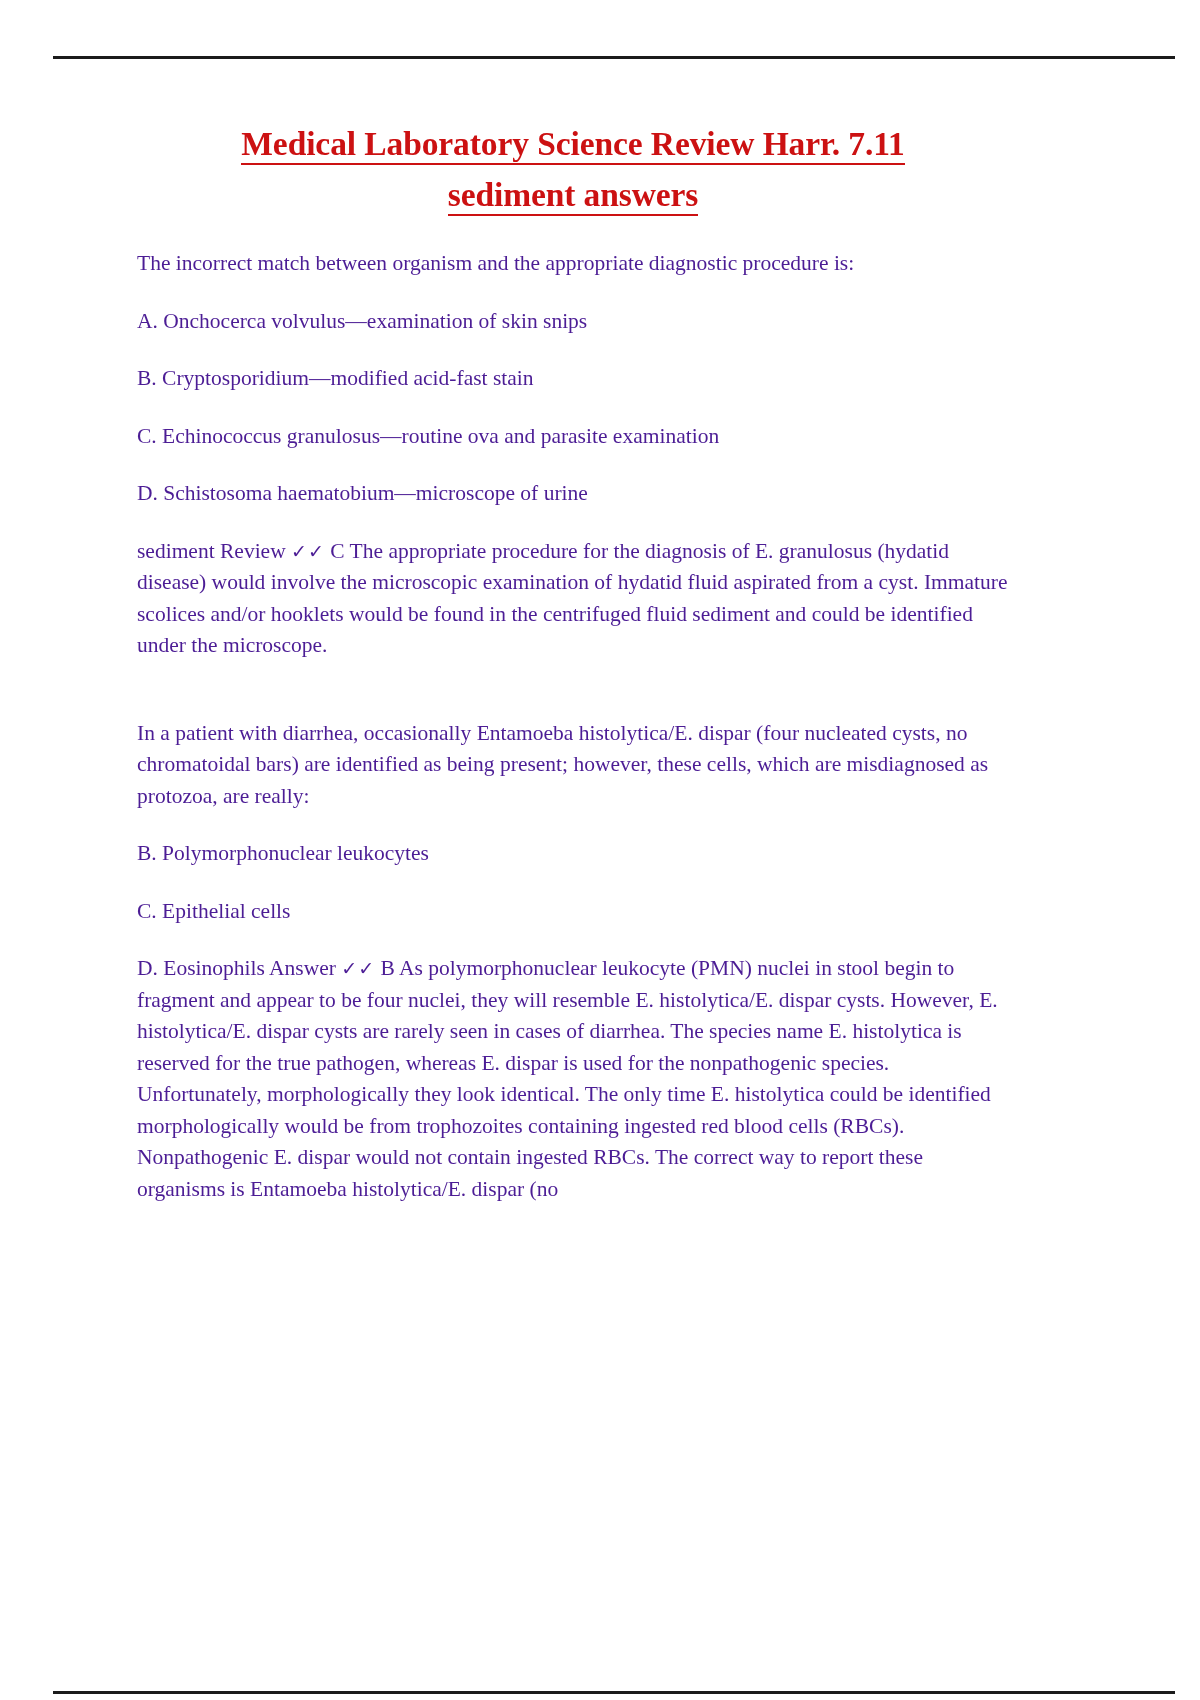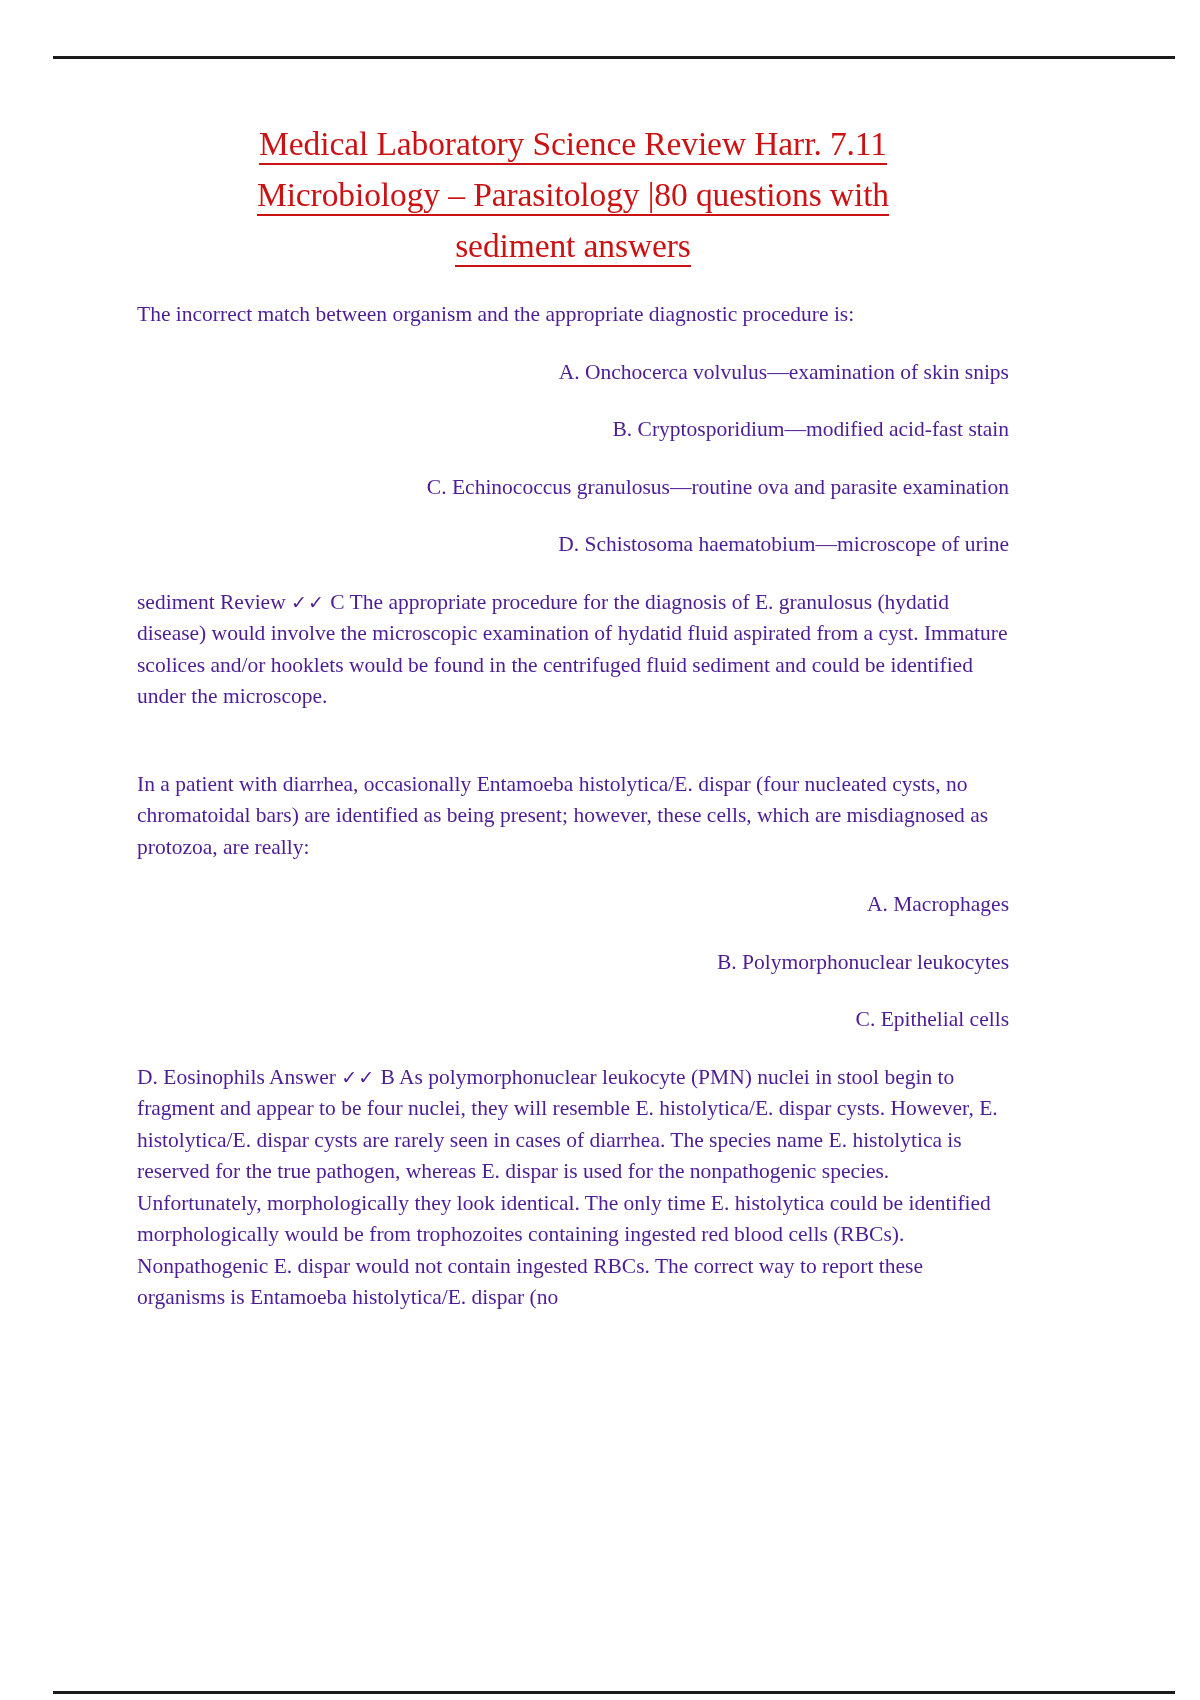--- a/index.html
+++ b/index.html
@@ -30,21 +30,21 @@
   .page-body {
     position: absolute;
     left: 137px;
     top: 118px;
     width: 872px;
   }
 
   
   .doc-title {
     color: #cc1112;
-    font-weight: normal;
+    font-weight: bold;
     font-size: 33.5px;
     line-height: 51px;
     text-align: center;
     margin: 0 0 28px 0;
     letter-spacing: -0.1px;
   }
   .doc-title .tline {
     display: block;
   }
   .doc-title .tline > span {
@@ -56,21 +56,20 @@
   
   .para {
     font-size: 21.5px;
     line-height: 31.5px;
     margin: 0 0 26px 0;
     text-align: left;
     color: #4c1d95;
   }
   .para.choice {
     margin-bottom: 26px;
-    text-align: right;
   }
   .para.block {
     margin-bottom: 0;
   }
   .spacer-gap {
     height: 56px;
   }
   .check {
     font-family: "DejaVu Sans", sans-serif;
     font-size: 19px;
@@ -80,36 +79,34 @@
 </head>
 <body>
 
 <div class="page-rule top"></div>
 <div class="page-rule bottom"></div>
 
 <div class="page-body">
 
   <h1 class="doc-title">
     <span class="tline"><span>Medical Laboratory Science Review Harr. 7.11</span></span>
-    <span class="tline"><span>Microbiology – Parasitology |80 questions with</span></span>
     <span class="tline"><span>sediment answers</span></span>
   </h1>
 
   <p class="para">The incorrect match between organism and the appropriate diagnostic procedure is:</p>
 
   <p class="para choice">A. Onchocerca volvulus—examination of skin snips</p>
   <p class="para choice">B. Cryptosporidium—modified acid-fast stain</p>
   <p class="para choice">C. Echinococcus granulosus—routine ova and parasite examination</p>
   <p class="para choice">D. Schistosoma haematobium—microscope of urine</p>
 
   <p class="para block"><span>sediment Review </span><span class="check">✓✓</span><span> C The appropriate procedure for the diagnosis of E. granulosus (hydatid disease) would involve the microscopic examination of hydatid fluid aspirated from a cyst. Immature scolices and/or hooklets would be found in the centrifuged fluid sediment and could be identified under the microscope.</span></p>
 
   <div class="spacer-gap"></div>
 
   <p class="para">In a patient with diarrhea, occasionally Entamoeba histolytica/E. dispar (four nucleated cysts, no chromatoidal bars) are identified as being present; however, these cells, which are misdiagnosed as protozoa, are really:</p>
 
-  <p class="para choice">A. Macrophages</p>
   <p class="para choice">B. Polymorphonuclear leukocytes</p>
   <p class="para choice">C. Epithelial cells</p>
 
   <p class="para block"><span>D. Eosinophils Answer </span><span class="check">✓✓</span><span> B As polymorphonuclear leukocyte (PMN) nuclei in stool begin to fragment and appear to be four nuclei, they will resemble E. histolytica/E. dispar cysts. However, E. histolytica/E. dispar cysts are rarely seen in cases of diarrhea. The species name E. histolytica is reserved for the true pathogen, whereas E. dispar is used for the nonpathogenic species. Unfortunately, morphologically they look identical. The only time E. histolytica could be identified morphologically would be from trophozoites containing ingested red blood cells (RBCs). Nonpathogenic E. dispar would not contain ingested RBCs. The correct way to report these organisms is Entamoeba histolytica/E. dispar (no</span></p>
 
 </div>
 
 </body></html>

